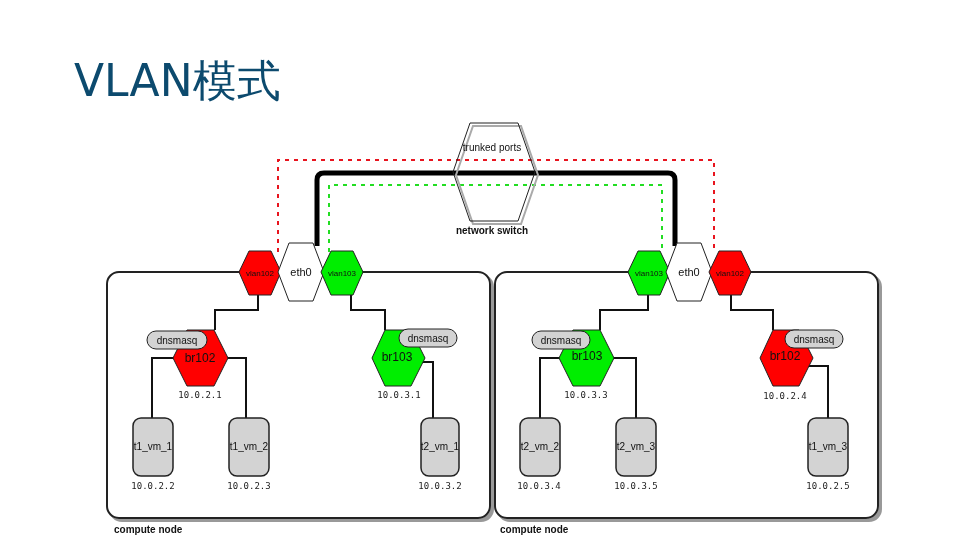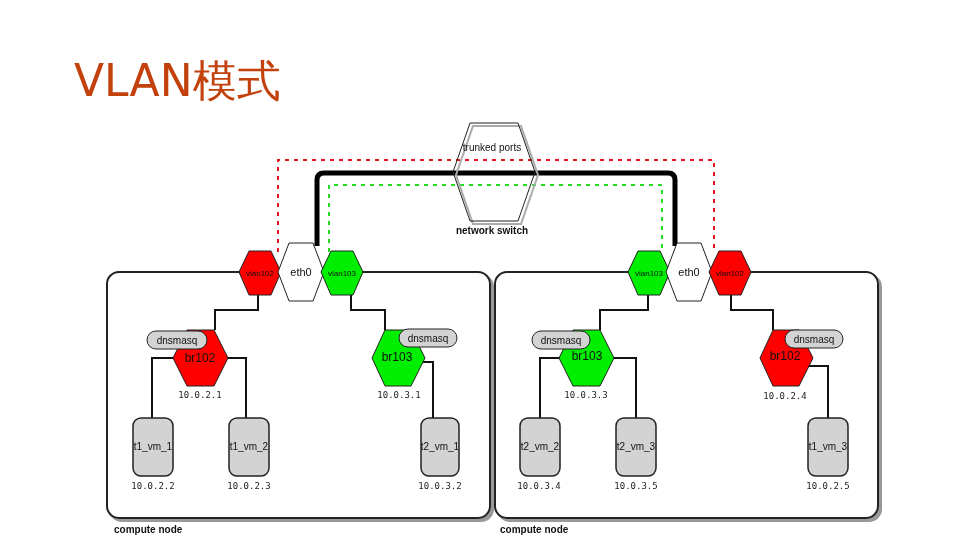--- a/index.html
+++ b/index.html
@@ -1,17 +1,17 @@
 <!DOCTYPE html>
 <html><head>
 <meta charset="utf-8">
 <style>
   html,body{margin:0;padding:0;background:#ffffff;}
   body{width:960px;height:540px;position:relative;overflow:hidden;font-family:"Liberation Sans",sans-serif;}
-  #title{position:absolute;left:74px;top:52px;font-size:44px;color:#c2410c;font-family:"DejaVu Sans","Liberation Sans",sans-serif;letter-spacing:0px;}
+  #title{position:absolute;left:74px;top:52px;font-size:44px;color:#0c4a6e;font-family:"DejaVu Sans","Liberation Sans",sans-serif;letter-spacing:0px;}
   svg{position:absolute;left:0;top:0;}
   .lbl{font-family:"Liberation Sans",sans-serif;fill:#111;}
   .mono{font-family:"DejaVu Sans Mono","Liberation Mono",monospace;fill:#222;}
 </style>
 </head>
 <body>
 
 <div id="title">VLAN模式</div>
 
 <svg width="960" height="540" viewBox="0 0 960 540">

